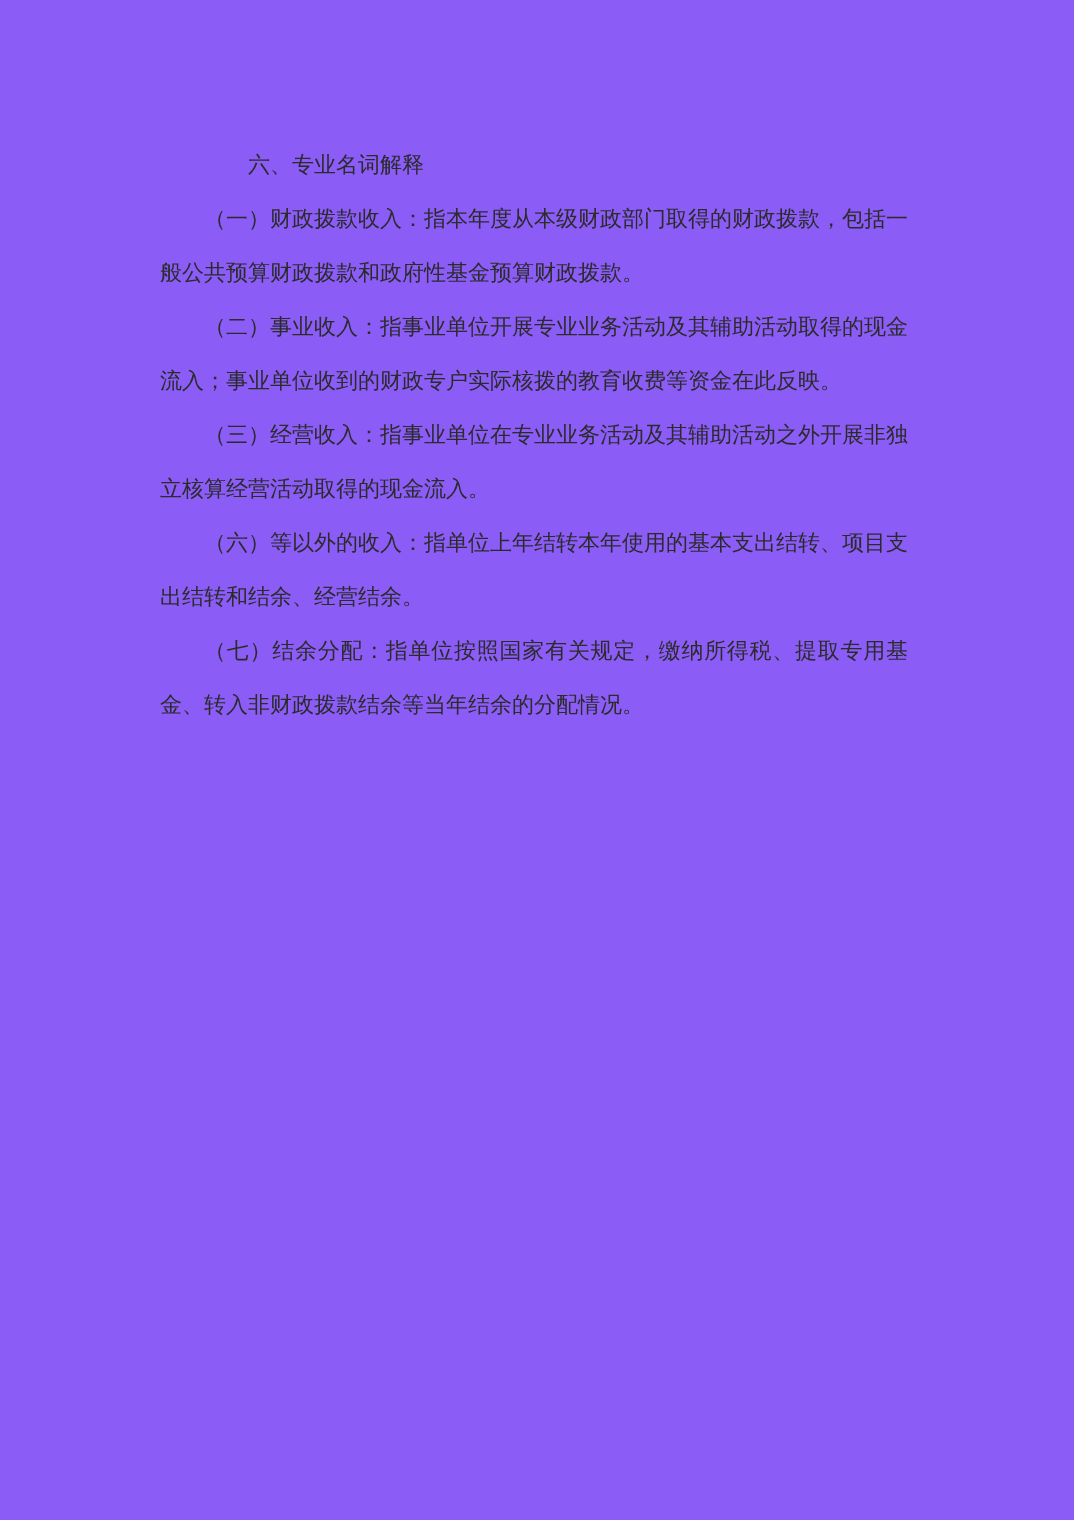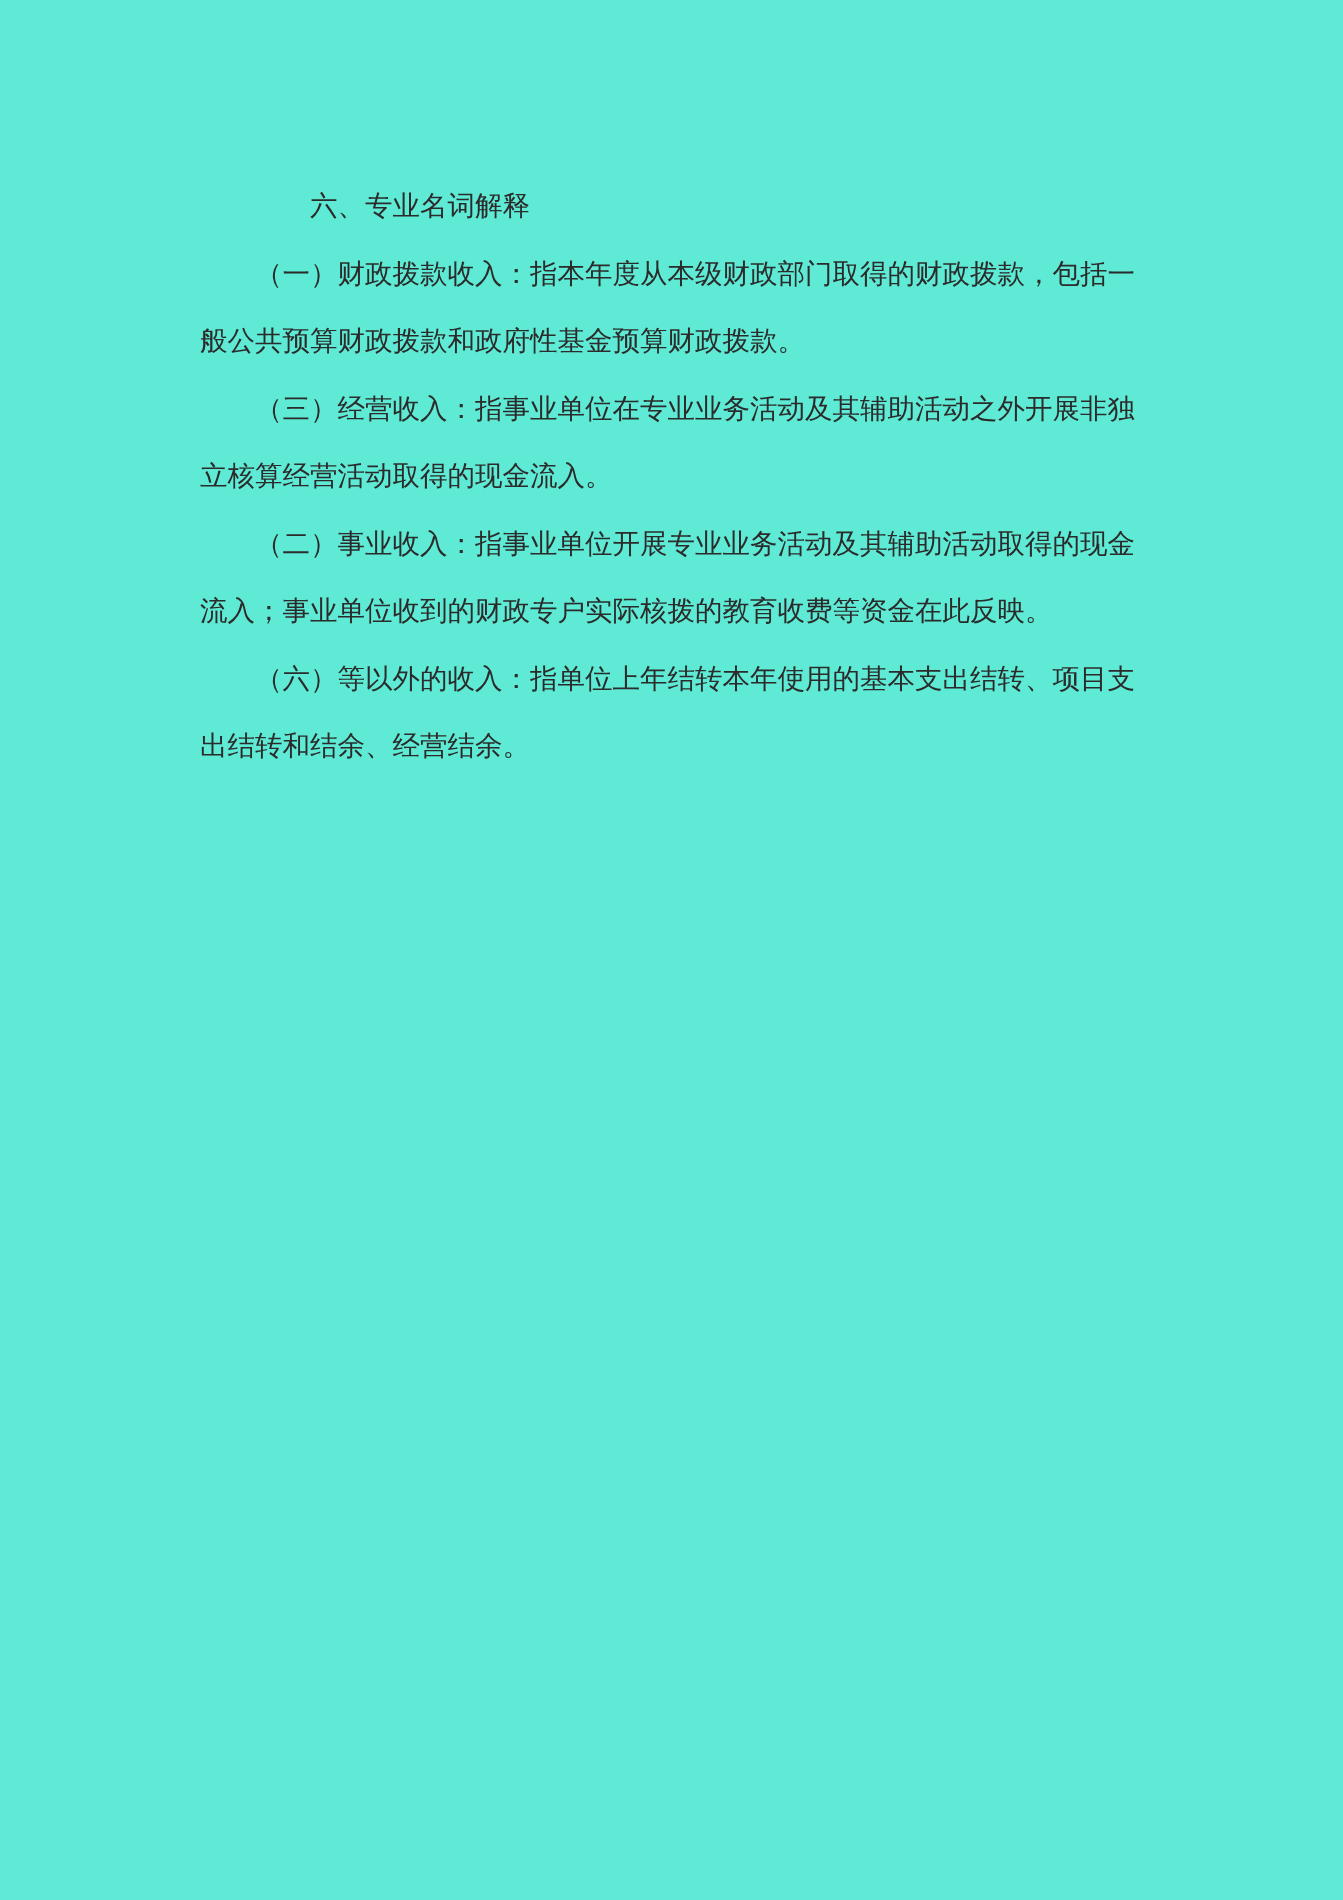--- a/index.html
+++ b/index.html
@@ -4,21 +4,21 @@
 <style>
   html, body {
     margin: 0;
     padding: 0;
     background: #ffffff;
   }
   .page {
     position: relative;
     width: 1074px;
     height: 1520px;
-    background: #5eead4;
+    background: #8b5cf6;
     overflow: hidden;
     font-family: "Liberation Serif", "DejaVu Serif", serif;
   }
   .content {
     position: absolute;
     left: 160px;
     top: 138px;
     width: 748px;
     font-size: 22px;
     line-height: 54px;
@@ -42,17 +42,18 @@
     text-indent: 2em;
   }
 </style>
 </head>
 <body>
 
 <div class="page">
   <div class="content">
     <p class="section-heading">六、专业名词解释</p>
     <p class="body-paragraph">（一）财政拨款收入：指本年度从本级财政部门取得的财政拨款，包括一般公共预算财政拨款和政府性基金预算财政拨款。</p>
+    <p class="body-paragraph">（二）事业收入：指事业单位开展专业业务活动及其辅助活动取得的现金流入；事业单位收到的财政专户实际核拨的教育收费等资金在此反映。</p>
     <p class="body-paragraph">（三）经营收入：指事业单位在专业业务活动及其辅助活动之外开展非独立核算经营活动取得的现金流入。</p>
-    <p class="body-paragraph">（二）事业收入：指事业单位开展专业业务活动及其辅助活动取得的现金流入；事业单位收到的财政专户实际核拨的教育收费等资金在此反映。</p>
     <p class="body-paragraph">（六）等以外的收入：指单位上年结转本年使用的基本支出结转、项目支出结转和结余、经营结余。</p>
+    <p class="body-paragraph">（七）结余分配：指单位按照国家有关规定，缴纳所得税、提取专用基金、转入非财政拨款结余等当年结余的分配情况。</p>
   </div>
 </div>
 
 </body></html>

